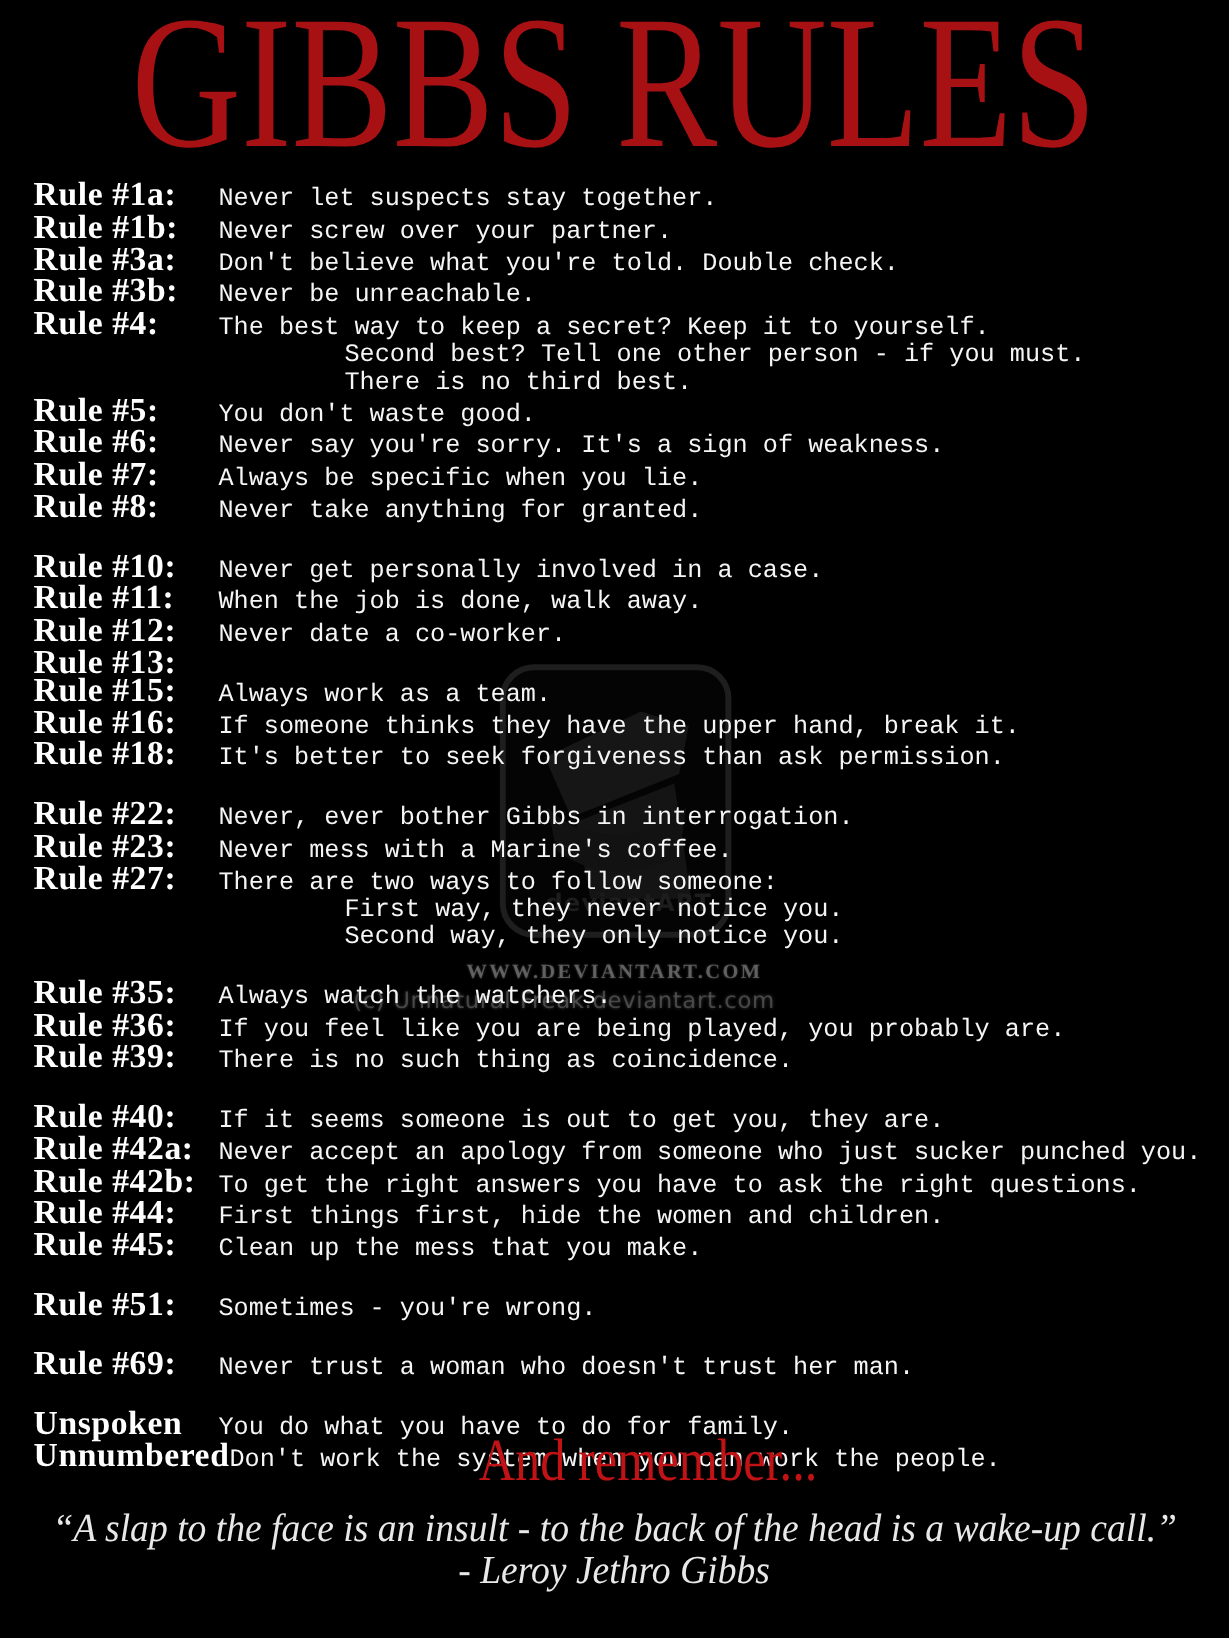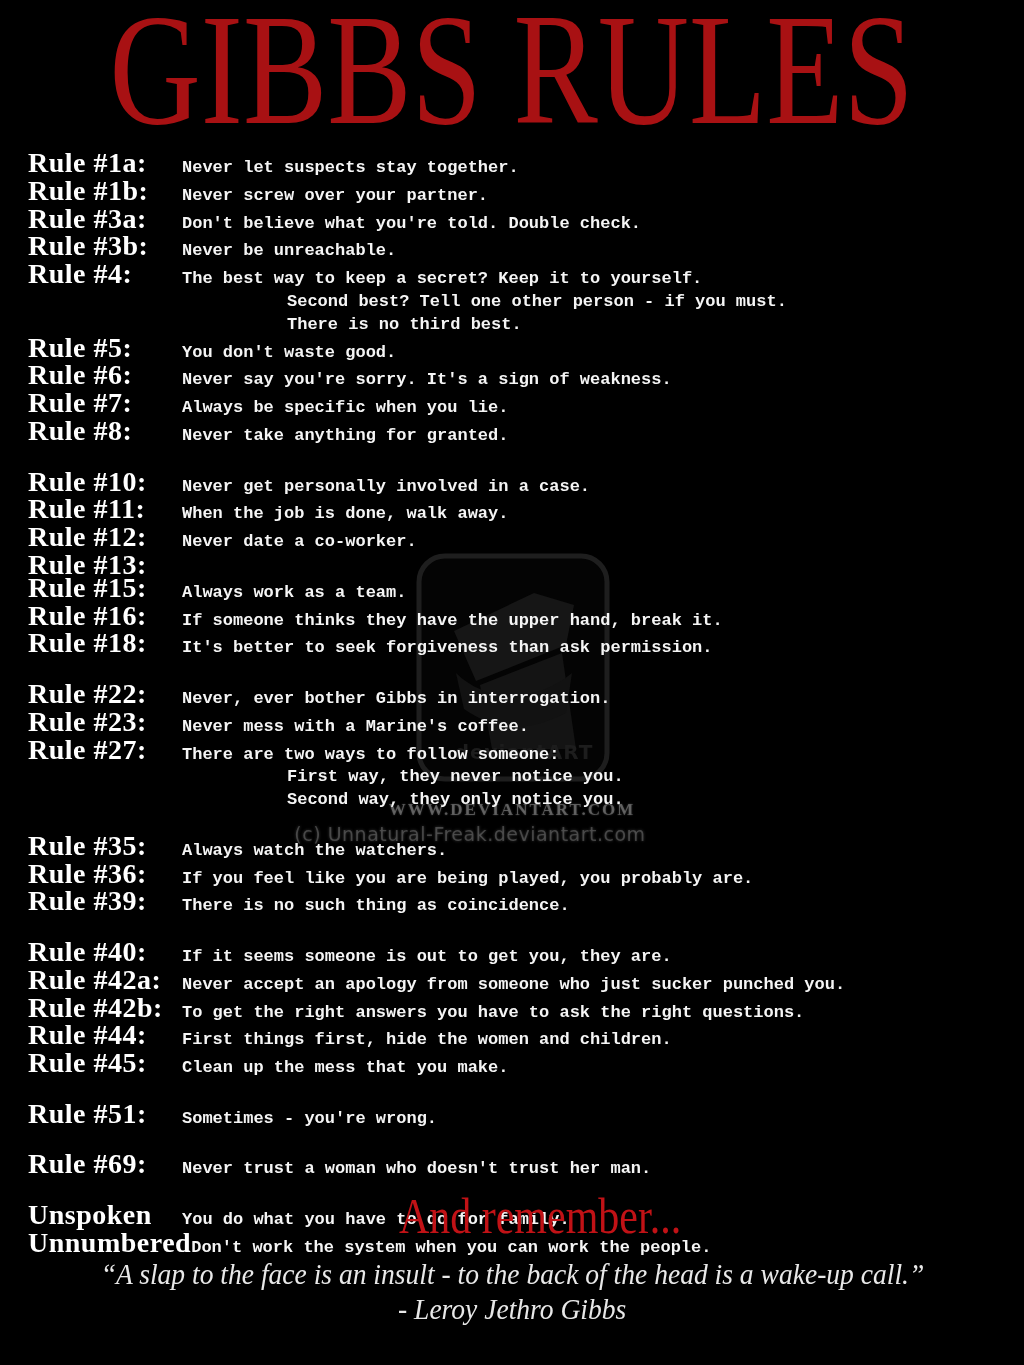--- a/index.html
+++ b/index.html
@@ -31,22 +31,22 @@
     flex:0 0 154px;
     font-family:"Liberation Serif",serif;
     font-weight:700;
     font-size:28px;line-height:22.8px;
     letter-spacing:0.5px;
     color:var(--label-white,#fff);
     white-space:nowrap;
   }
   .text{
     font-family:"Liberation Mono","DejaVu Sans Mono",monospace;
-    font-weight:700;
-    font-size:17px;line-height:22.8px;
+    font-weight:400;
+    font-size:21px;line-height:22.8px;
     color:var(--rule-text,#f5f5f5);
     white-space:pre;
   }
   .line.indent{padding-left:105px;}
   
   .wm-logo{position:absolute;left:416px;top:553px;width:216px;height:229px;z-index:0;}
   .wm-line1{
     position:absolute;top:800px;left:0;width:1024px;text-align:center;z-index:0;
     font-family:"Liberation Serif",serif;font-weight:700;font-size:17px;line-height:20px;
     letter-spacing:2px;color:rgba(165,165,165,0.45);
@@ -65,21 +65,21 @@
     font-family:"Liberation Serif",serif;
     font-size:50px;line-height:50px;
     color:var(--remember-red,#c11216);
     transform:scaleX(0.84);transform-origin:center top;
     white-space:nowrap;
   }
   .quote-block{
     position:absolute;top:1257px;left:0;width:1024px;text-align:center;z-index:2;
     font-family:"Liberation Serif",serif;font-style:italic;
     color:var(--quote-gray,#e8e8e8);
-    font-size:29px;line-height:35px;
+    font-size:33px;line-height:35px;
   }
   .quote-block .scale{display:inline-block;transform:scaleX(0.95);transform-origin:center;white-space:nowrap;}
 </style>
 </head>
 <body>
 
 <div class="wm-logo">
   <svg width="194" height="229" viewBox="0 0 194 229" xmlns="http://www.w3.org/2000/svg">
     <rect x="3" y="3" width="188" height="223" rx="26" fill="rgba(255,255,255,0.015)" stroke="#1e1e1e" stroke-width="5"></rect>
     <path d="M38 78 L118 40 L158 52 L150 92 L60 128 Z" fill="#161616"></path>

